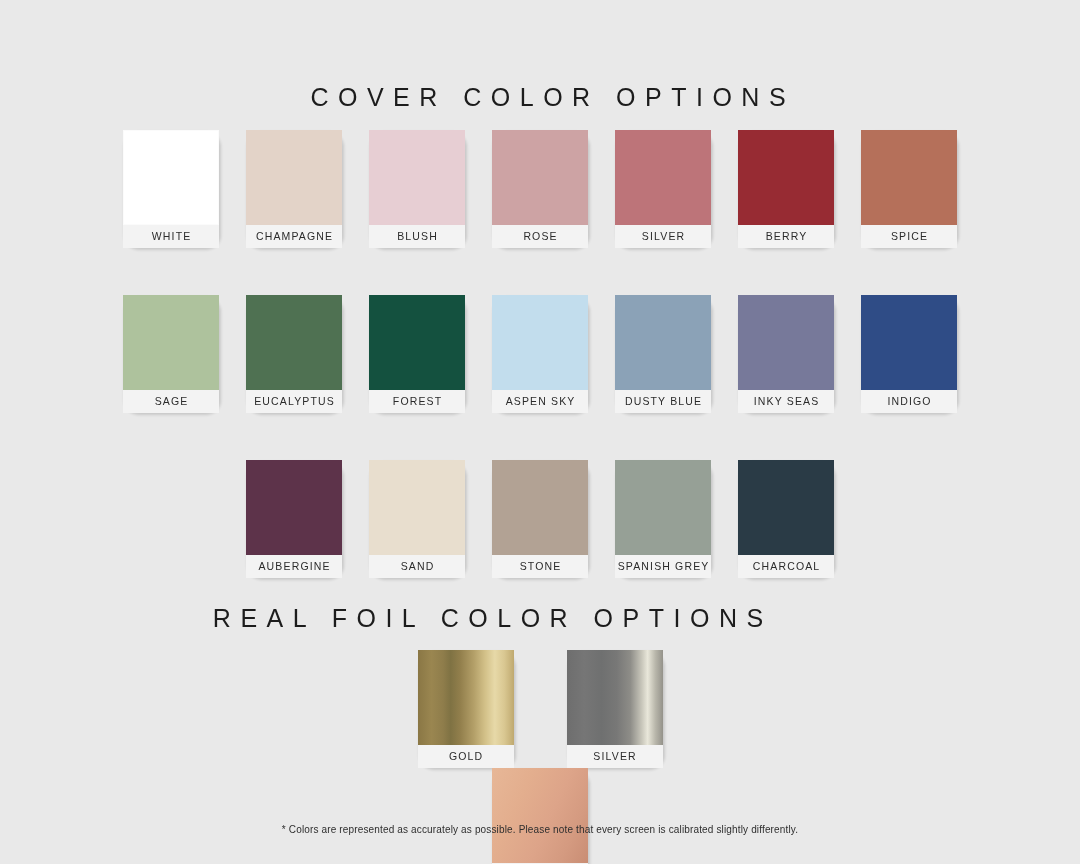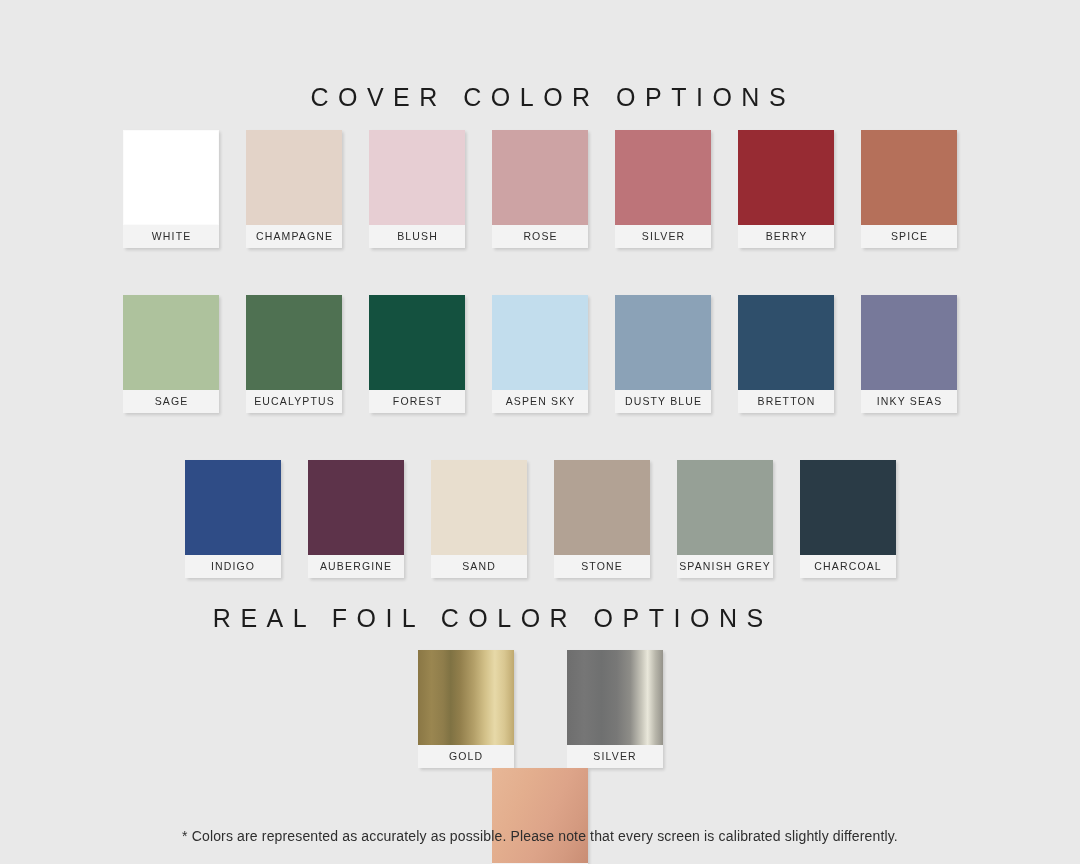--- a/index.html
+++ b/index.html
@@ -66,20 +66,21 @@
     top: 650px;
     width: 390px;
     column-gap: 53px;
   }
 
   .swatch {
     width: 96px;
     position: relative;
     background: #f3f3f3;
     box-shadow: 1.5px 2px 3px rgba(0,0,0,0.14);
+    border-radius: 15px;
   }
   .swatch-color {
     width: 96px;
     height: 95px;
     display: block;
   }
   .swatch-label {
     height: 23px;
     line-height: 23px;
     text-align: center;
@@ -98,21 +99,21 @@
     box-shadow: inset 0 0 0 1px #fbfbfb;
   }
 
   
   #footnote {
     position: absolute;
     top: 814px;
     left: 0;
     width: 1080px;
     text-align: center;
-    font-size: 14px;
+    font-size: 10px;
     color: #2e2e2e;
     letter-spacing: 0.15px;
     font-family: "Liberation Sans", sans-serif;
     white-space: nowrap;
   }
 </style>
 </head>
 <body style="background: rgb(233, 233, 233);">
 
 <div class="page">
@@ -162,24 +163,20 @@
       </div>
       <div class="swatch">
         <div class="swatch-color" style="background: rgb(194, 221, 237);"></div>
         <div class="swatch-label">ASPEN SKY</div>
       </div>
       <div class="swatch">
         <div class="swatch-color" style="background: rgb(139, 162, 183);"></div>
         <div class="swatch-label">DUSTY BLUE</div>
       </div>
       <div class="swatch">
-        <div class="swatch-color" style="background: rgb(47, 79, 107);"></div>
-        <div class="swatch-label">BRETTON</div>
-      </div>
-      <div class="swatch">
         <div class="swatch-color" style="background: rgb(119, 121, 154);"></div>
         <div class="swatch-label">INKY SEAS</div>
       </div>
       <div class="swatch">
         <div class="swatch-color" style="background: rgb(47, 76, 134);"></div>
         <div class="swatch-label">INDIGO</div>
       </div>
       <div class="swatch">
         <div class="swatch-color" style="background: rgb(93, 51, 74);"></div>
         <div class="swatch-label">AUBERGINE</div>

